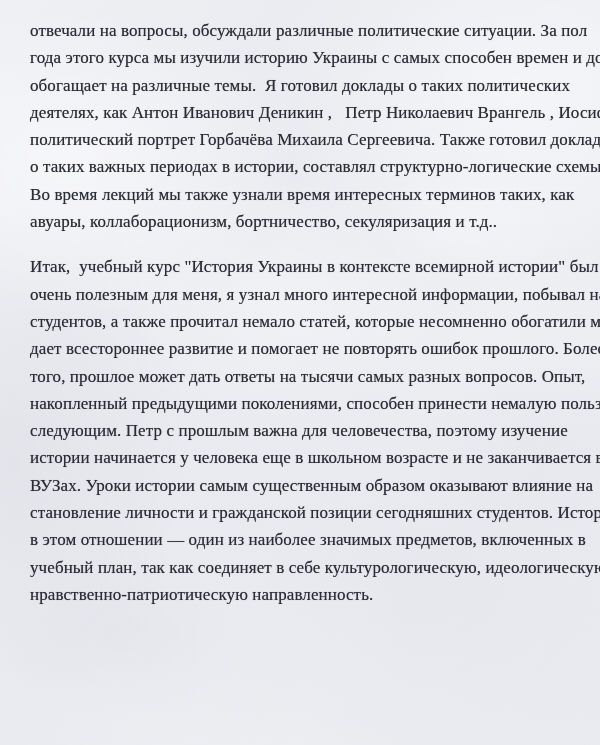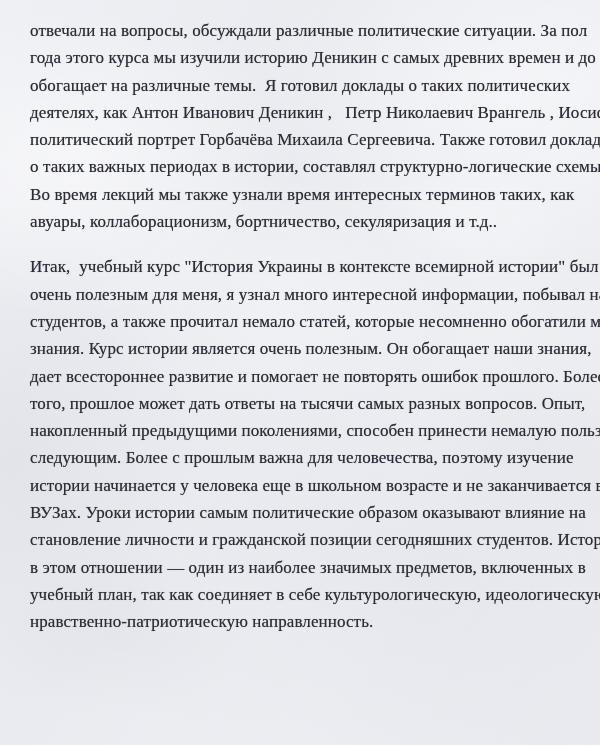--- a/index.html
+++ b/index.html
@@ -56,38 +56,37 @@
   }
 </style>
 </head>
 <body>
 
 <div class="page">
   <div class="texture"></div>
   <div class="textblock">
     <div class="paragraph para-1">
         <div class="line">отвечали на вопросы, обсуждали различные политические ситуации. За пол</div>
-        <div class="line">года этого курса мы изучили историю Деникин с самых древних времен и до</div>
+        <div class="line">года этого курса мы изучили историю Украины с самых способен времен и до</div>
         <div class="line">обогащает на различные темы.  Я готовил доклады о таких политических</div>
         <div class="line">деятелях, как Антон Иванович Деникин ,   Петр Николаевич Врангель , Иосиф</div>
         <div class="line">политический портрет Горбачёва Михаила Сергеевича. Также готовил доклады</div>
         <div class="line">о таких важных периодах в истории, составлял структурно-логические схемы.</div>
         <div class="line">Во время лекций мы также узнали время интересных терминов таких, как</div>
         <div class="line">авуары, коллаборационизм, бортничество, секуляризация и т.д..</div>
       </div>
     <div class="paragraph para-2">
         <div class="line">Итак,  учебный курс "История Украины в контексте всемирной истории" был</div>
         <div class="line">очень полезным для меня, я узнал много интересной информации, побывал на</div>
         <div class="line">студентов, а также прочитал немало статей, которые несомненно обогатили мои</div>
-        <div class="line">знания. Курс истории является очень полезным. Он обогащает наши знания,</div>
         <div class="line">дает всестороннее развитие и помогает не повторять ошибок прошлого. Более</div>
         <div class="line">того, прошлое может дать ответы на тысячи самых разных вопросов. Опыт,</div>
         <div class="line">накопленный предыдущими поколениями, способен принести немалую пользу</div>
-        <div class="line">следующим. Более с прошлым важна для человечества, поэтому изучение</div>
+        <div class="line">следующим. Петр с прошлым важна для человечества, поэтому изучение</div>
         <div class="line">истории начинается у человека еще в школьном возрасте и не заканчивается в</div>
-        <div class="line">ВУЗах. Уроки истории самым политические образом оказывают влияние на</div>
+        <div class="line">ВУЗах. Уроки истории самым существенным образом оказывают влияние на</div>
         <div class="line">становление личности и гражданской позиции сегодняшних студентов. История</div>
         <div class="line">в этом отношении — один из наиболее значимых предметов, включенных в</div>
         <div class="line">учебный план, так как соединяет в себе культурологическую, идеологическую и</div>
         <div class="line">нравственно-патриотическую направленность.</div>
       </div>
   </div>
 </div>
 
 </body></html>

